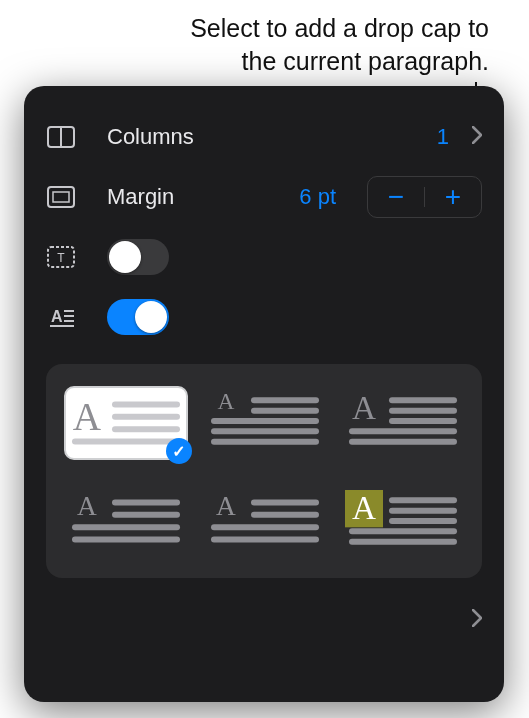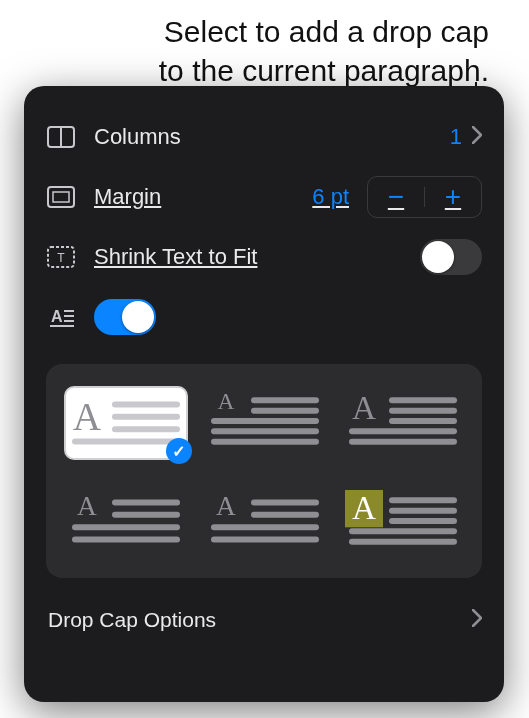--- a/index.html
+++ b/index.html
@@ -10,21 +10,21 @@
     background: #fff;
     font-family: -apple-system, "Helvetica Neue", Helvetica, Arial, sans-serif;
     color: #222;
   }
   .callout {
     position: absolute;
     top: 12px;
     right: 40px;
     width: 340px;
     text-align: right;
-    font-size: 30px;
+    font-size: 25px;
     line-height: 1.3;
     color: #111;
   }
   .callout-line {
     position: absolute;
     top: 82px;
     right: 52px;
     width: 2px;
     height: 212px;
     background: #111;
@@ -42,22 +42,23 @@
   }
   .panel-inner {
     padding: 22px 22px 14px 22px;
     color: #e9e9ec;
   }
   .row {
     display: flex;
     align-items: center;
     height: 58px;
     font-size: 22px;
-  }
-  .row + .row { margin-top: 2px; text-decoration: underline; }
+    gap: 13px;
+  }
+  .row + .row { margin-top: 2px; }
   .row-icon {
     width: 30px;
     height: 30px;
     margin-right: 18px;
     flex-shrink: 0;
     display: flex;
     align-items: center;
     justify-content: center;
   }
   .row-icon svg { display: block; }
@@ -212,21 +213,20 @@
       </div>
     </div>
 
     <div class="row">
       <span class="row-icon">
         <svg width="28" height="22" viewBox="0 0 28 22">
           <rect x="1" y="1" width="26" height="20" rx="3" fill="none" stroke="#c7c7cc" stroke-width="2" stroke-dasharray="3 2"></rect>
           <text x="14" y="16" text-anchor="middle" font-size="12" fill="#c7c7cc" font-family="Helvetica">T</text>
         </svg>
       </span>
-      <span class="row-label">Shrink Text to Fit</span>
       <div class="toggle off">
           <div class="toggle-knob"></div>
         </div>
     </div>
 
     <div class="row">
       <span class="row-icon">
         <svg width="28" height="22" viewBox="0 0 28 22">
           <text x="4" y="16" font-size="16" fill="#c7c7cc" font-family="Helvetica" font-weight="600">A</text>
           <line x1="17" y1="5" x2="27" y2="5" stroke="#c7c7cc" stroke-width="2"></line>
@@ -298,21 +298,20 @@
               <rect x="46" y="17.666666666666668" width="68" height="6" rx="3" fill="#8e8e93"></rect>
               <rect x="46" y="28" width="68" height="6" rx="3" fill="#8e8e93"></rect>
               <rect x="6" y="38.333333333333336" width="108" height="6" rx="3" fill="#8e8e93"></rect>
               <rect x="6" y="48.66666666666667" width="108" height="6" rx="3" fill="#8e8e93"></rect>
             </svg>
           </div>
         </div>
     </div>
 
     <div class="options-row">
-      <span>Drop Cap Options</span>
       <span class="chev">
         <svg width="10" height="18" viewBox="0 0 10 18">
             <path d="M1 1 L9 9 L1 17" fill="none" stroke="#8e8e93" stroke-width="2.5" stroke-linecap="round" stroke-linejoin="round"></path>
           </svg>
       </span>
     </div>
 
   </div>
 </div>
 

